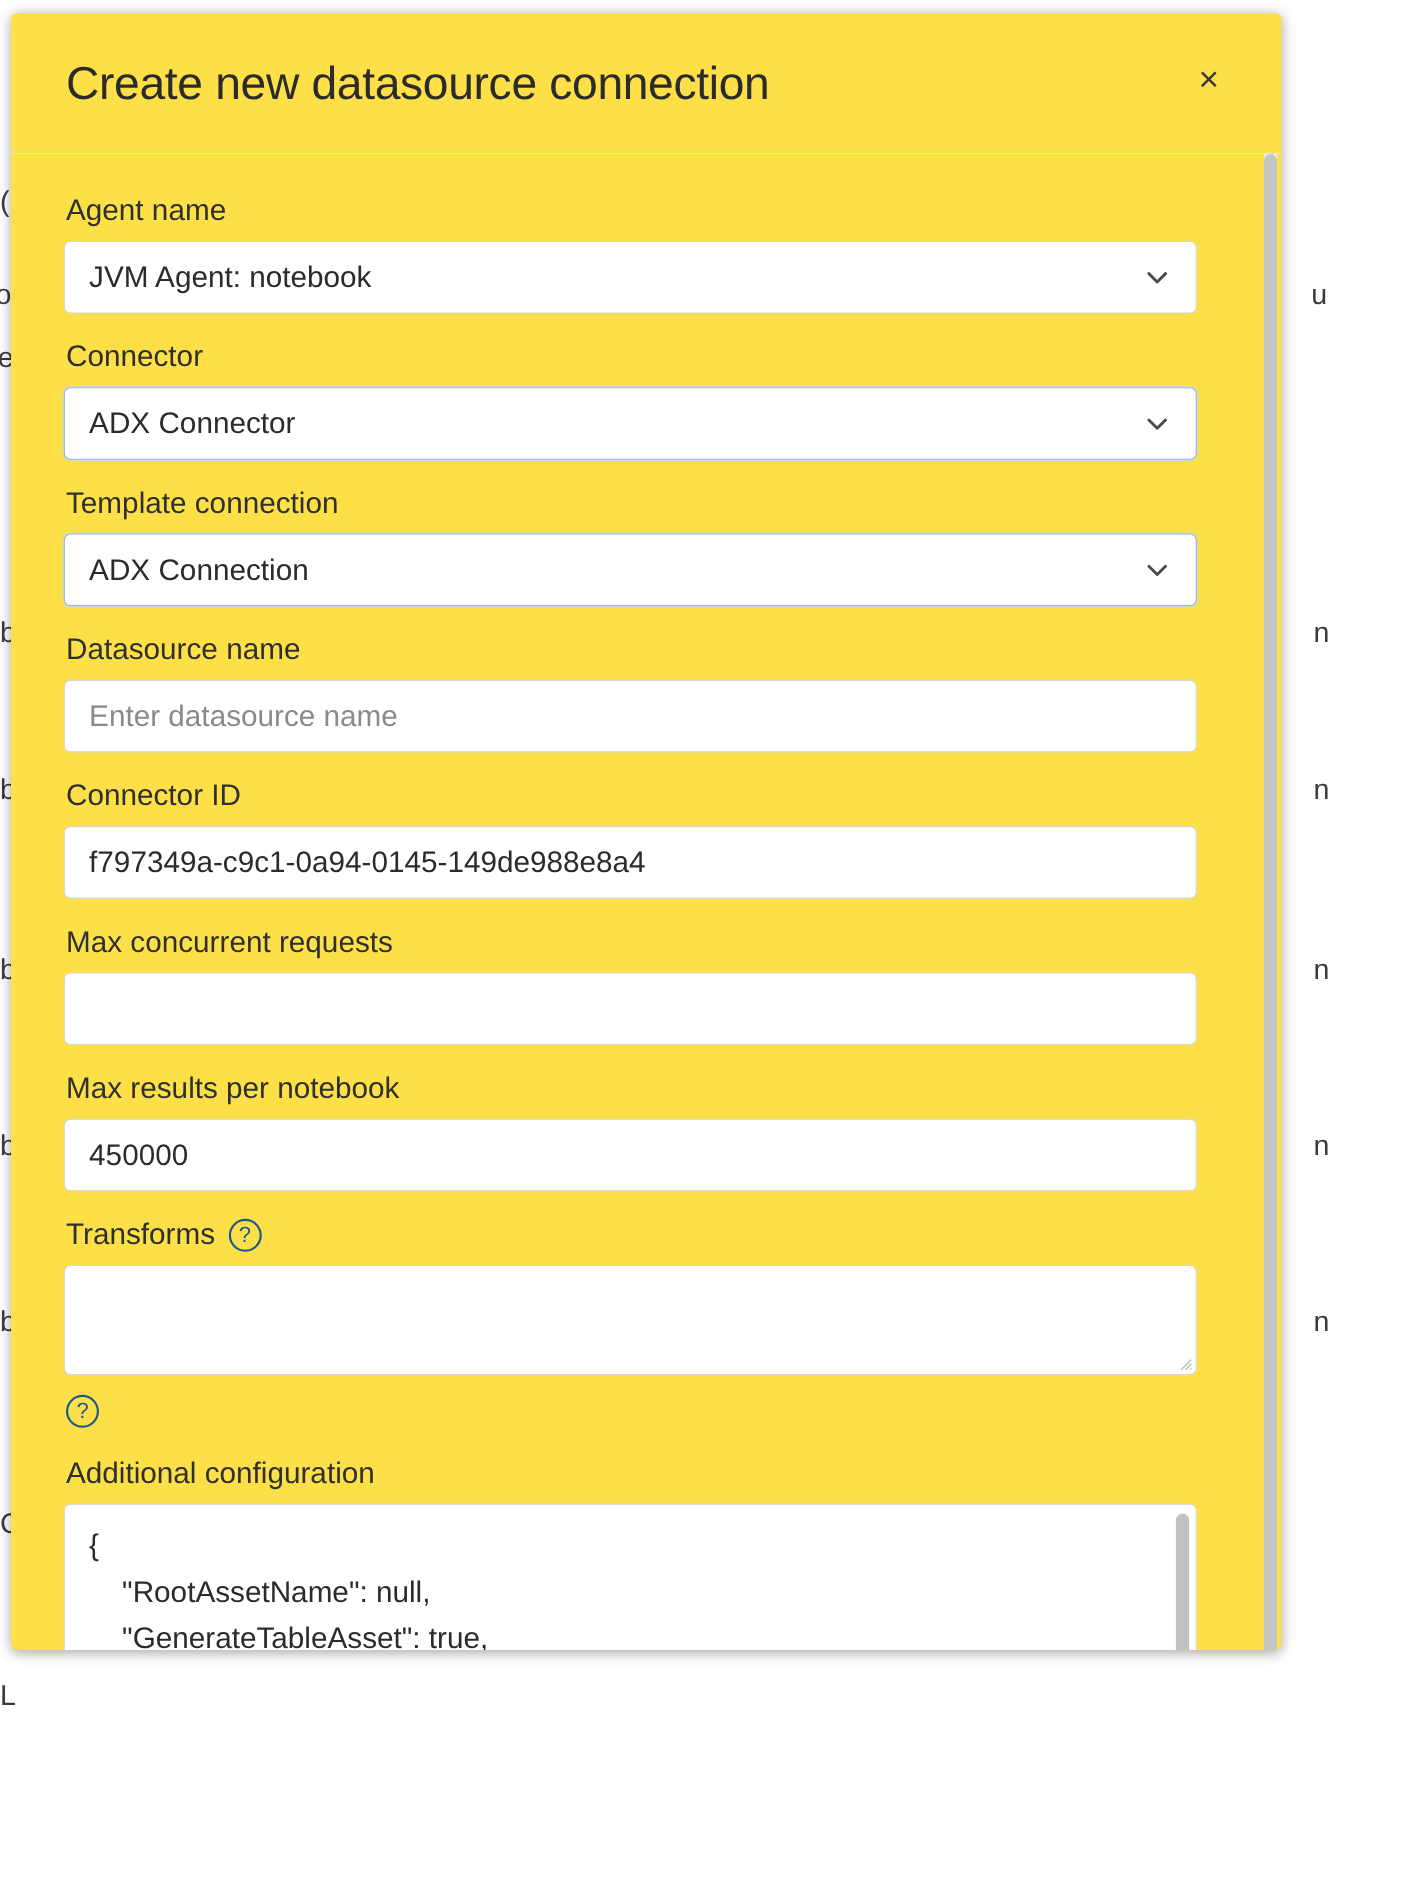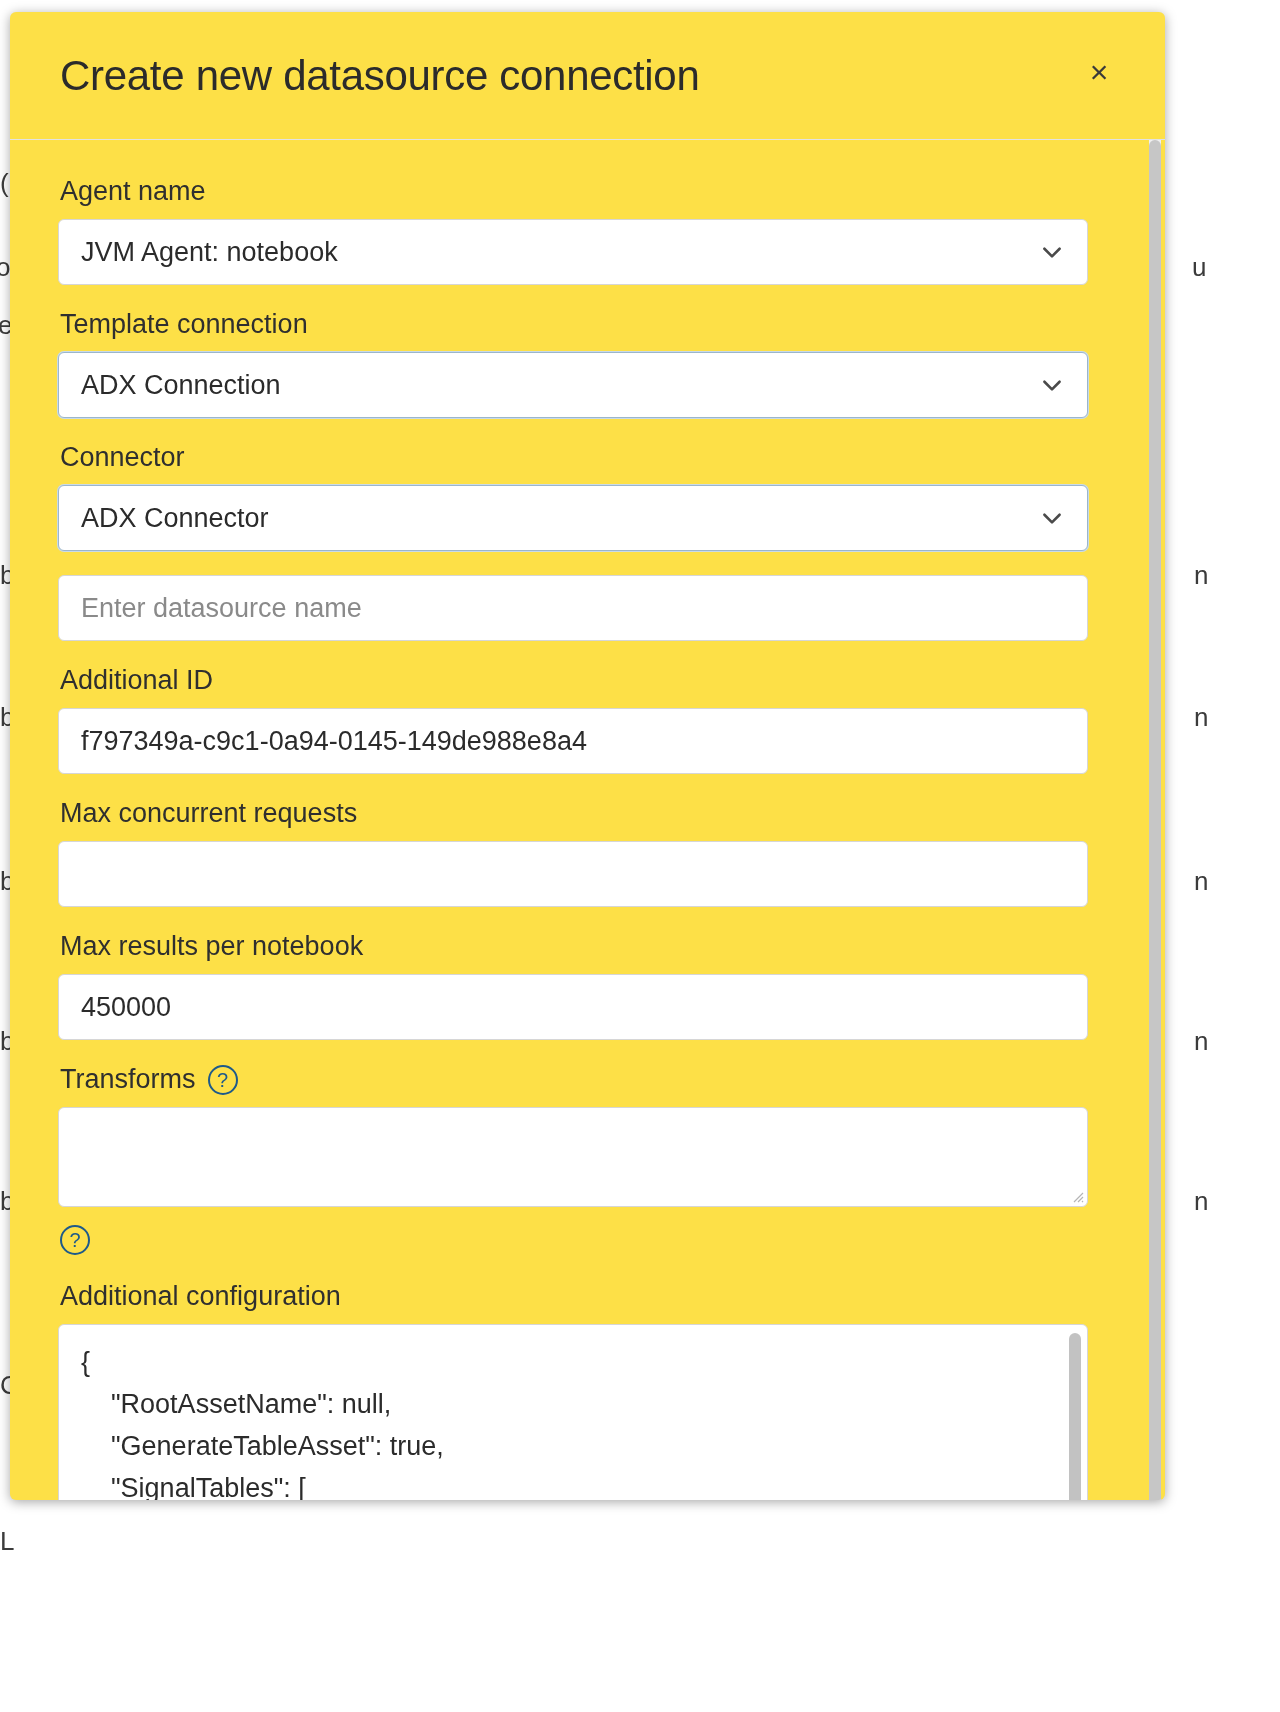--- a/index.html
+++ b/index.html
@@ -242,47 +242,48 @@
         <div class="field-label">Agent name</div>
         <div class="control">
           <span>JVM Agent: notebook</span>
           <svg class="chevron" viewBox="0 0 24 24">
             <path d="M5 9 L12 16 L19 9" fill="none" stroke="#4a4a4a" stroke-width="2.4" stroke-linecap="round" stroke-linejoin="round"></path>
           </svg>
         </div>
       </div>
 
       <div class="field">
+        <div class="field-label">Connector</div>
+        <div class="control focused">
+          <span>ADX Connector</span>
+          <svg class="chevron" viewBox="0 0 24 24">
+            <path d="M5 9 L12 16 L19 9" fill="none" stroke="#4a4a4a" stroke-width="2.4" stroke-linecap="round" stroke-linejoin="round"></path>
+          </svg>
+        </div>
+      </div>
+
+      <div class="field">
         <div class="field-label">Template connection</div>
         <div class="control focused">
           <span>ADX Connection</span>
           <svg class="chevron" viewBox="0 0 24 24">
             <path d="M5 9 L12 16 L19 9" fill="none" stroke="#4a4a4a" stroke-width="2.4" stroke-linecap="round" stroke-linejoin="round"></path>
           </svg>
         </div>
       </div>
 
       <div class="field">
-        <div class="field-label">Connector</div>
-        <div class="control focused">
-          <span>ADX Connector</span>
-          <svg class="chevron" viewBox="0 0 24 24">
-            <path d="M5 9 L12 16 L19 9" fill="none" stroke="#4a4a4a" stroke-width="2.4" stroke-linecap="round" stroke-linejoin="round"></path>
-          </svg>
-        </div>
-      </div>
-
-      <div class="field">
+        <div class="field-label">Datasource name</div>
         <div class="control placeholder">
           <span>Enter datasource name</span>
         </div>
       </div>
 
       <div class="field">
-        <div class="field-label">Additional ID</div>
+        <div class="field-label">Connector ID</div>
         <div class="control">
           <span>f797349a-c9c1-0a94-0145-149de988e8a4</span>
         </div>
       </div>
 
       <div class="field">
         <div class="field-label">Max concurrent requests</div>
         <div class="control">
           <span></span>
         </div>

